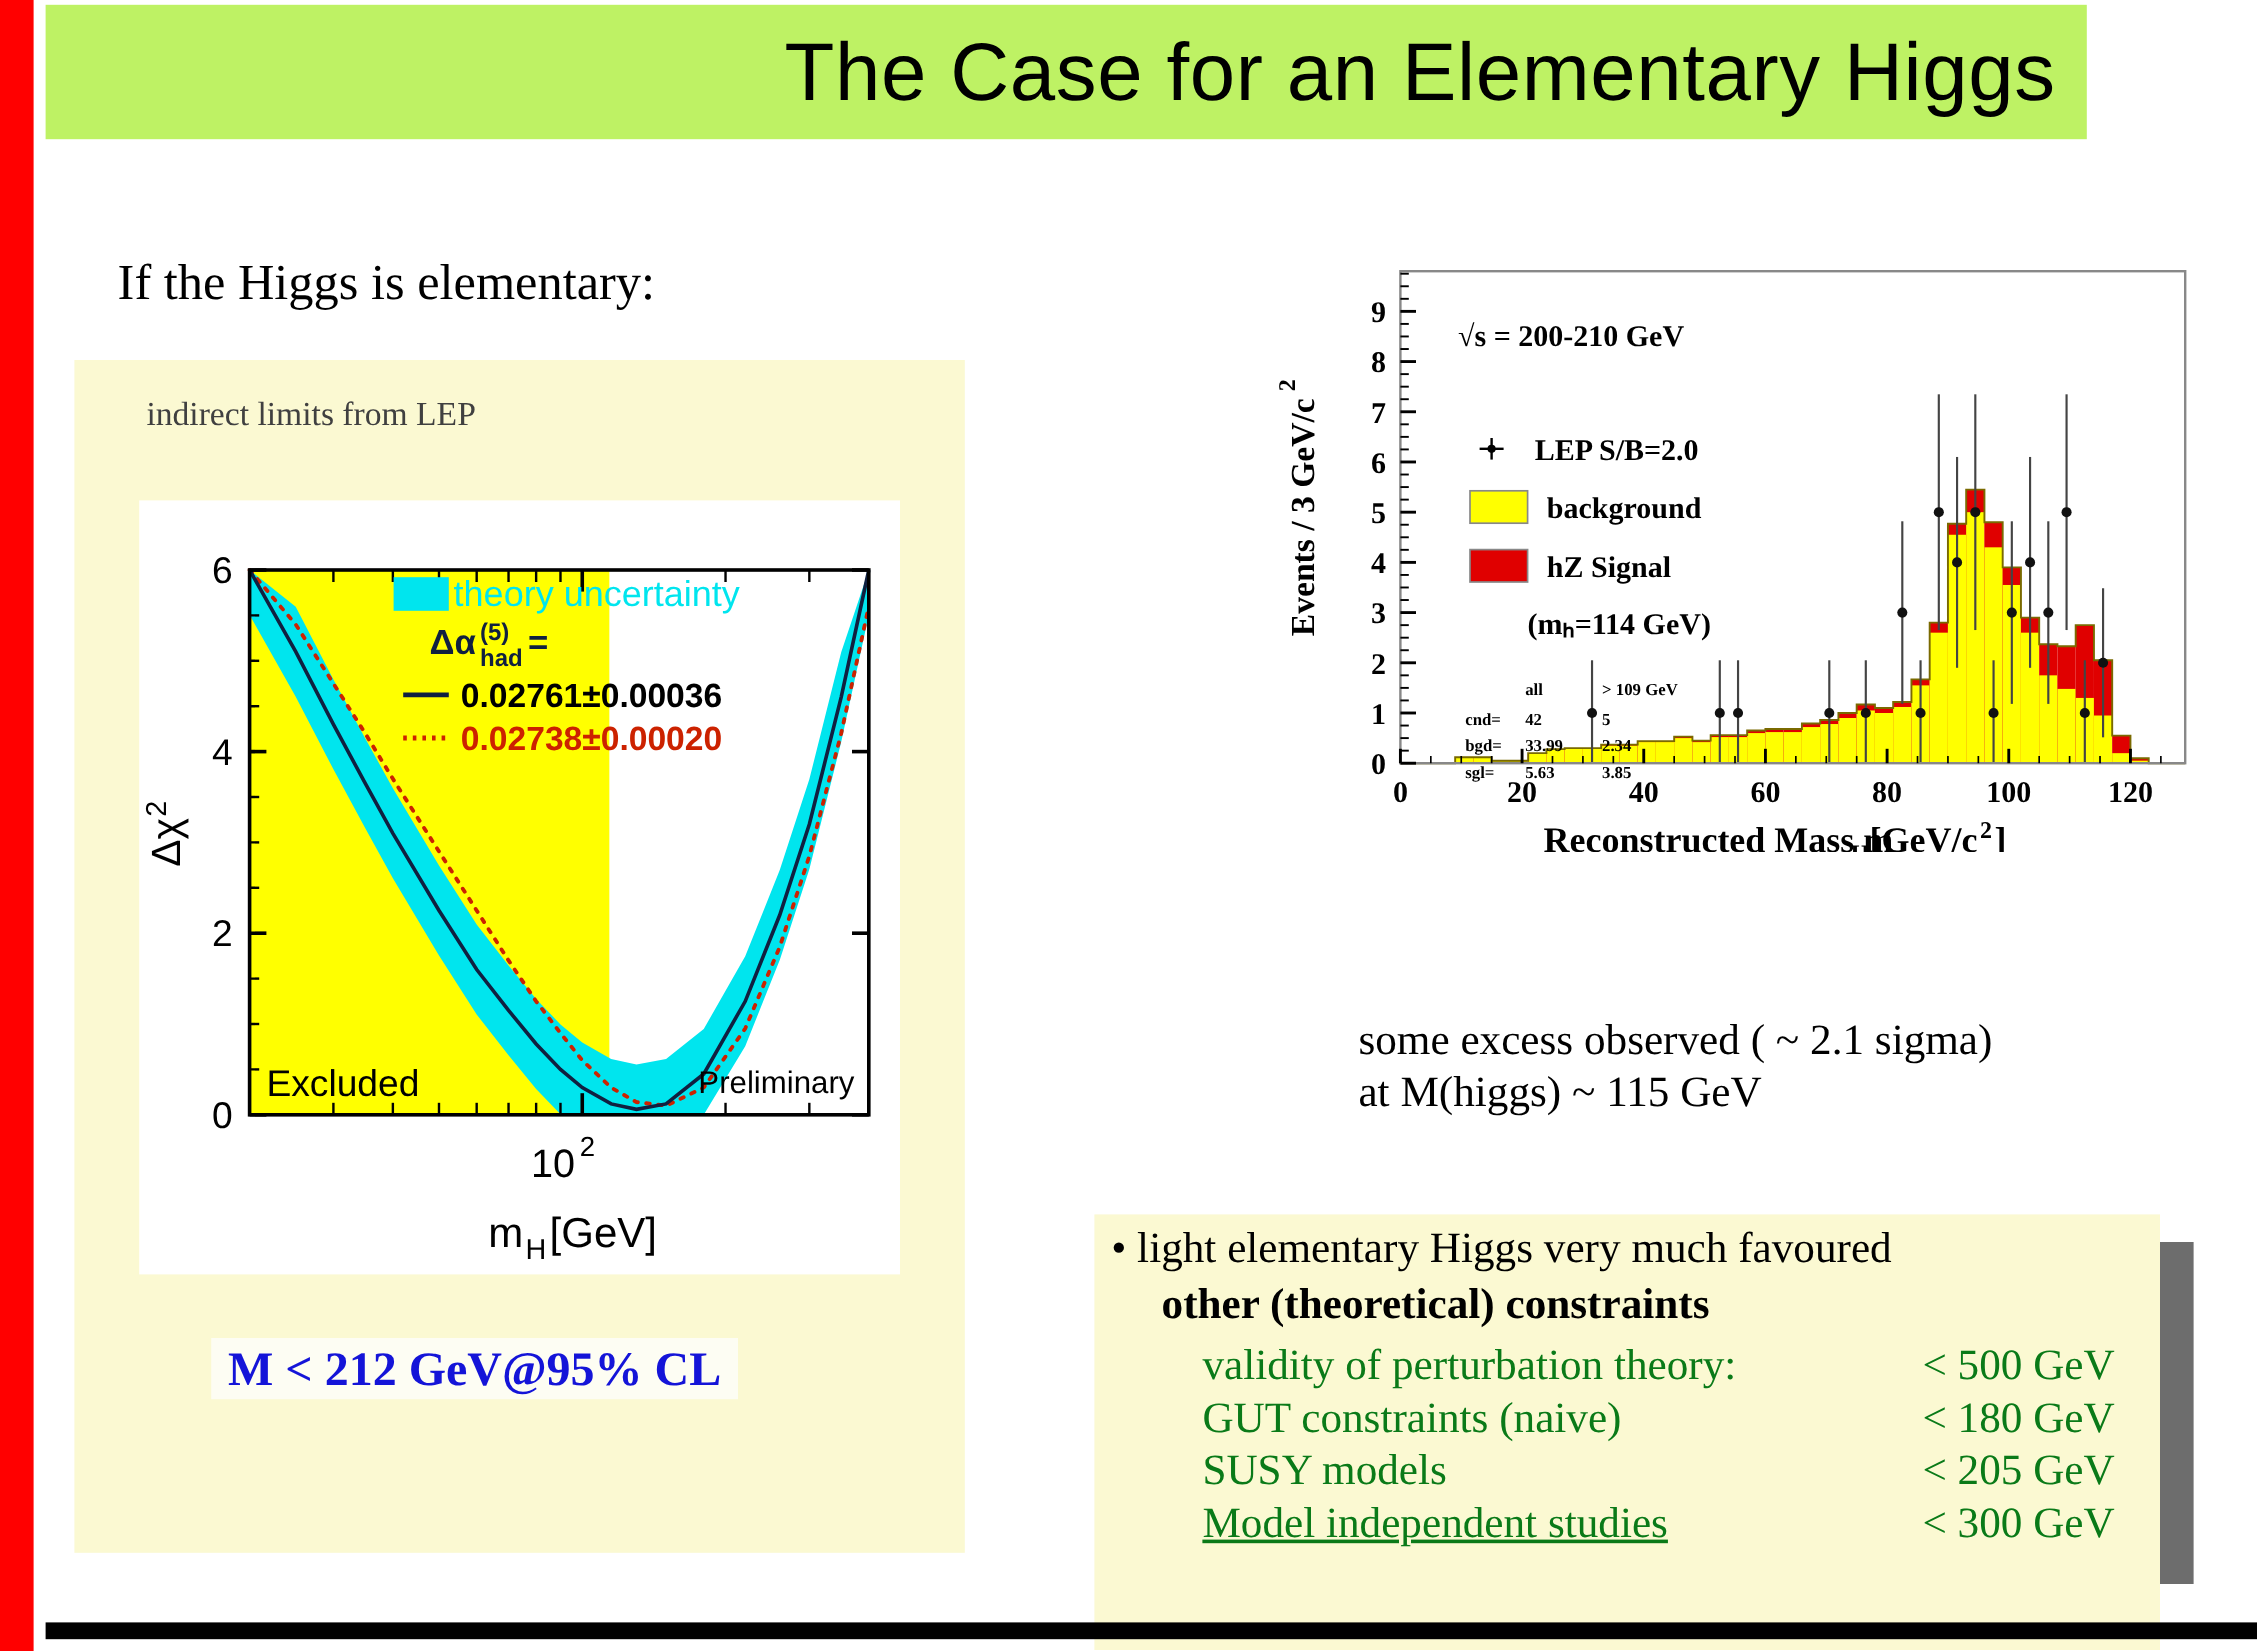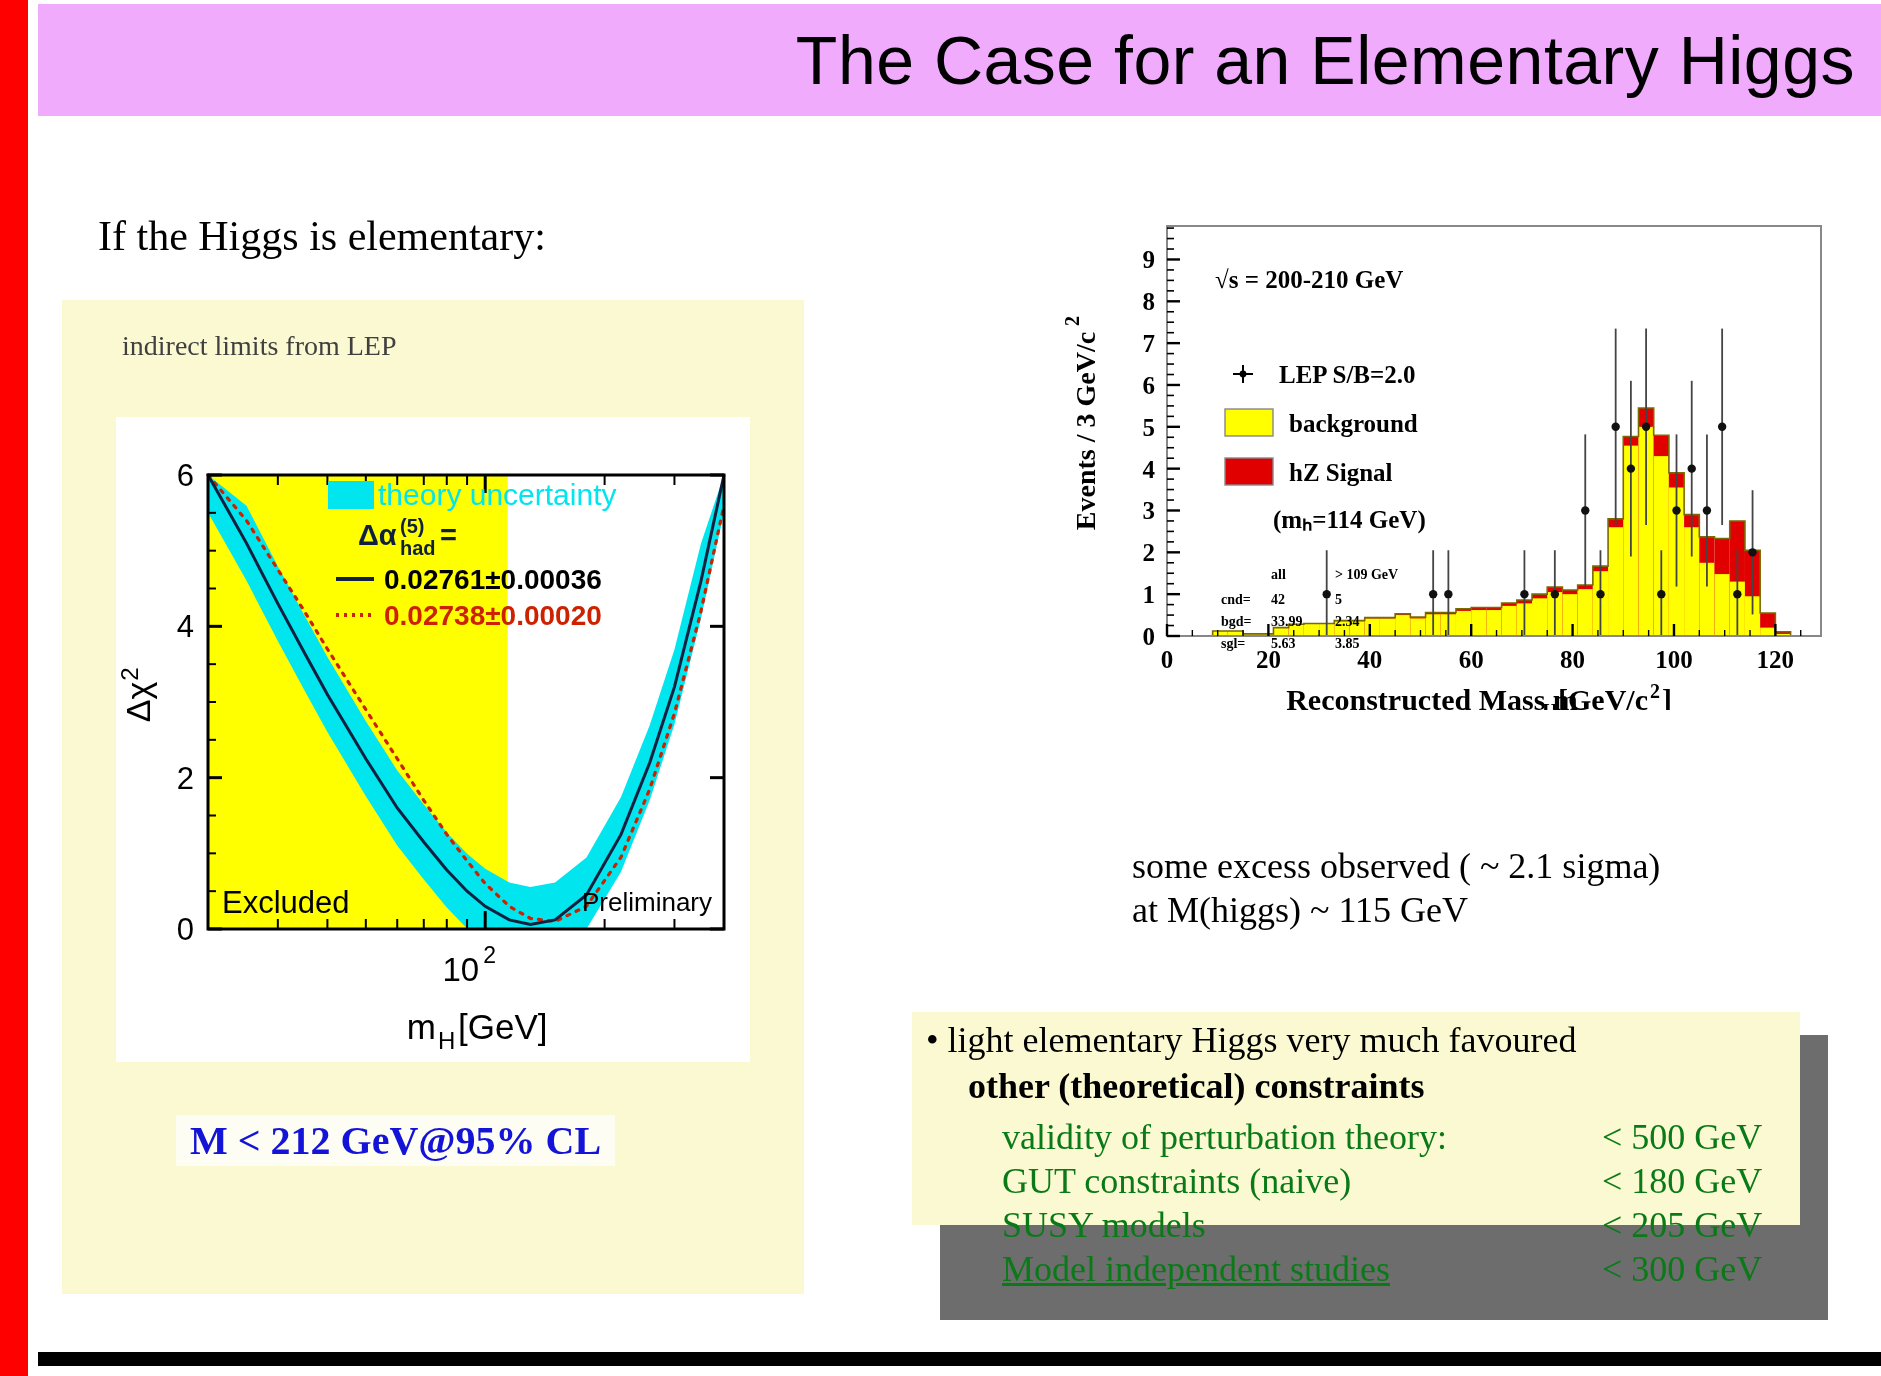--- a/index.html
+++ b/index.html
@@ -1,42 +1,42 @@
 <!DOCTYPE html>
 <html><head>
 <meta charset="utf-8">
 <style>
   html,body{margin:0;padding:0;background:#ffffff;}
   body{width:1881px;height:1376px;position:relative;overflow:hidden;
        font-family:"Liberation Serif",serif;}
 
   .red-bar{position:absolute;left:0;top:0;width:28px;height:1376px;background:#ff0000;}
-  .title-band{position:absolute;left:38px;top:4px;width:1843px;height:112px;
-              background:#f0abfc;display:flex;align-items:center;justify-content:flex-end;}
+  .title-band{position:absolute;left:38px;top:4px;width:1701px;height:112px;
+              background:#bef264;display:flex;align-items:center;justify-content:flex-end;}
   .title-text{font-family:"Liberation Sans",sans-serif;font-size:68px;color:#000;
               padding-right:26px;letter-spacing:.5px;white-space:nowrap;}
   .bottom-rule{position:absolute;left:38px;top:1352px;width:1843px;height:14px;background:#000;}
 
   .lead-text{position:absolute;left:98px;top:212px;font-size:42px;color:#000;}
 
   .left-panel{position:absolute;left:62px;top:300px;width:742px;height:994px;background:#fbf9d2;}
   .left-panel-title{position:absolute;left:122px;top:330px;font-size:28px;color:#404040;}
 
   .blueband-box{position:absolute;left:116px;top:417px;width:634px;height:645px;background:#fff;}
 
   .mlimit{position:absolute;left:176px;top:1115px;background:#fdfdf3;padding:2px 14px;
           font-size:40px;font-weight:bold;color:#1414d8;white-space:nowrap;}
 
   .lep-plot{position:absolute;left:1055px;top:200px;width:790px;height:510px;}
 
   .lep-caption{position:absolute;left:1098px;top:845px;font-size:36px;color:#000;line-height:1.22;}
   .lep-caption .ind{display:block;padding-left:34px;}
 
   .constraint-shadow{position:absolute;left:940px;top:1035px;width:888px;height:285px;background:#6d6d6d;}
-  .constraint-box{position:absolute;left:912px;top:1012px;width:888px;height:213px;background:#fbf9d2;}
+  .constraint-box{position:absolute;left:912px;top:1012px;width:888px;height:363px;background:#fbf9d2;}
   .cb-line{font-size:36px;color:#000;line-height:1.16;white-space:nowrap;}
   .cb-line.l1{position:absolute;left:14px;top:8px;}
   .cb-line.l2{position:absolute;left:56px;top:54px;font-weight:bold;}
   .cb-row{position:absolute;color:#0a7a18;font-size:36px;display:flex;width:820px;white-space:nowrap;}
   .cb-row .lbl{flex:0 0 auto;}
   .cb-row .val{position:absolute;left:600px;}
   .r0{left:90px;top:104px;} .r1{left:90px;top:148px;}
   .r2{left:90px;top:192px;} .r3{left:90px;top:236px;text-decoration:underline;}
 
   svg{display:block;}

